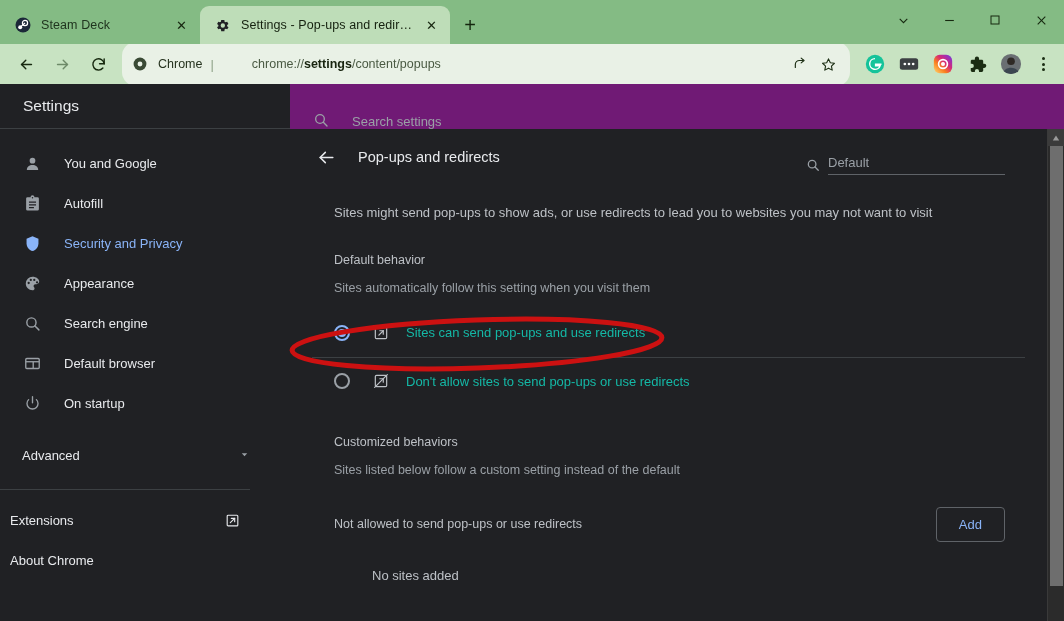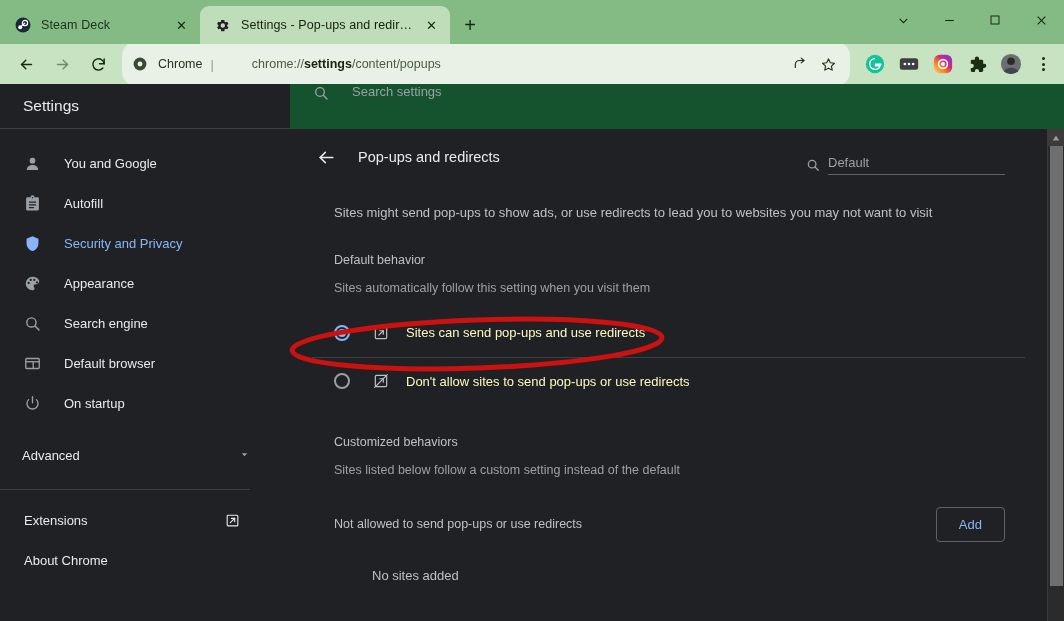--- a/index.html
+++ b/index.html
@@ -99,29 +99,29 @@
   .nav-icon { width:20px;height:20px;flex:0 0 20px;margin-right:22px;display:flex;align-items:center;justify-content:center;color:#9aa0a6;}
   .nav-item.sel .nav-icon { color:#8ab4f8; }
   .nav-adv {
     height: 40px; display:flex; align-items:center; padding-left:22px; padding-right:40px;
     color:#e8eaed; font-size:13px; font-weight:500; cursor:pointer; margin-top:12px;
     position:relative;
   }
   .nav-adv .caret { position:absolute; right:40px; color:#9aa0a6; font-size:10px; }
   .nav-sep { height:1px; background:#3c4043; margin:14px 0 10px 0; width:250px; }
   .nav-plain {
-    height: 40px; display:flex; align-items:center; padding-left:24px; padding-right:40px;
+    height: 40px; display:flex; align-items:center; padding-left:10px; padding-right:40px;
     color:#e8eaed; font-size:13px; font-weight:500; cursor:pointer; position:relative;
   }
   .nav-plain .ext-link { position:absolute; right:50px; color:#e8eaed; display:flex; }
 
   
   .mainwrap { flex:1 1 auto; position:relative; display:flex; flex-direction:column; min-width:0;}
   .searchbar {
-    height: 45px; background:#14532d; display:flex; align-items:flex-start;
+    height: 45px; background:#701a75; display:flex; align-items:flex-end;
     padding-left: 22px; flex: 0 0 45px;
   }
   .searchbar .si { width:18px;height:18px;margin-right:22px;color:#9aa0a6;display:flex;align-items:center;justify-content:center;}
   .searchbar .stext { color:#9aa0a6; font-size:13px; }
 
   .content { flex:1 1 auto; background:#202124; position:relative; overflow:hidden; padding-right:17px;}
   .card { padding: 0 22px 0 22px; }
 
   .subhead {
     height: 56px; display:flex; align-items:center; padding-left:2px; position:relative;
@@ -143,21 +143,21 @@
     position:relative;
   }
   .radio-row + .radio-row { border-top:1px solid #3c4043; }
   .radio {
     width:16px;height:16px;border-radius:50%;border:2px solid #9aa0a6;flex:0 0 16px;
     display:flex;align-items:center;justify-content:center;margin-right:22px;
   }
   .radio.on { border-color:#8ab4f8; }
   .radio.on::after { content:''; width:8px;height:8px;border-radius:50%;background:#8ab4f8; display:block;}
   .radio-icon { width:18px;height:18px;flex:0 0 18px;margin-right:16px;color:#bdc1c6;display:flex;align-items:center;justify-content:center;}
-  .radio-label { color:#fef9c3; font-size:13px; }
+  .radio-label { color:#14b8a6; font-size:13px; }
 
   .row-between {
     display:flex; align-items:center; justify-content:space-between;
     padding: 30px 20px 0 22px;
   }
   .row-label { color:#bdc1c6; font-size:12.5px; }
   .addbtn {
     border:1px solid #5f6368; background:transparent; color:#8ab4f8;
     font-size:13px; font-weight:500; border-radius:4px; padding:9px 22px;
     cursor:pointer; font-family:"Liberation Sans", sans-serif;

